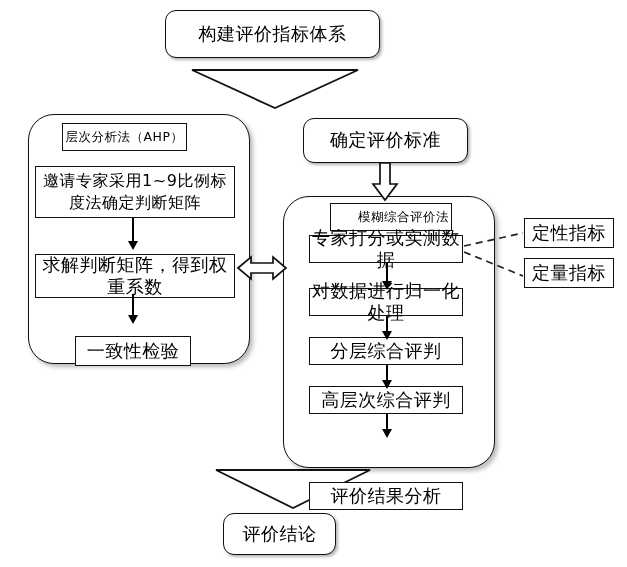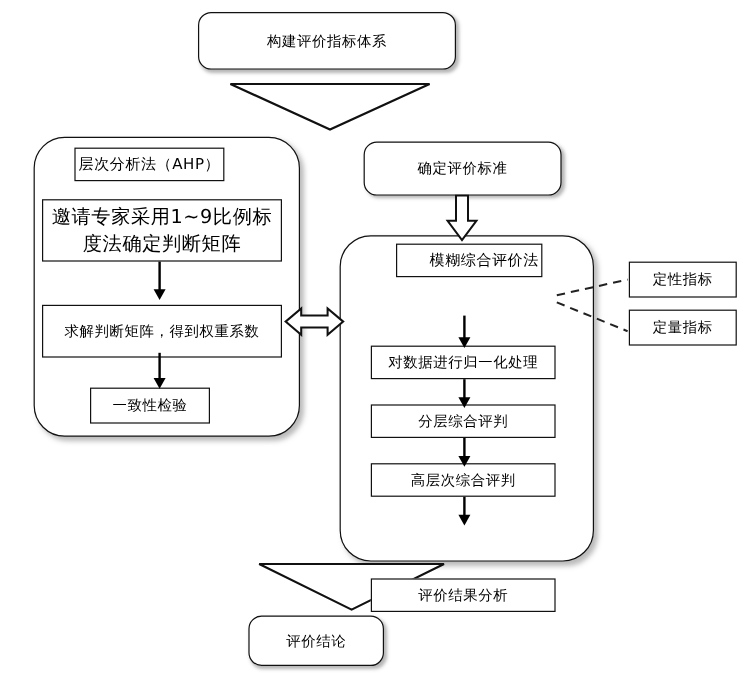--- a/index.html
+++ b/index.html
@@ -23,21 +23,21 @@
     position: absolute;
     box-sizing: border-box;
     background: #ffffff;
     border: 1.6px solid #111111;
     display: flex;
     align-items: center;
     justify-content: center;
     text-align: center;
     color: #000000;
     line-height: 1.25;
-    font-size: 12px;
+    font-size: 18px;
     letter-spacing: 0.5px;
     z-index: 5;
   }
   .node.rounded {
     border-radius: 11px;
     box-shadow: 2px 2px 3px rgba(90,90,90,0.45);
   }
   .node.sharp {
     border-radius: 0;
     align-items: center;
@@ -139,21 +139,21 @@
 
   <div class="node sharp" style="left:35px; top:254px; width:200px; height:44px; padding:0 6px;">
     <span>求解判断矩阵，得到权重系数</span>
   </div>
 
   <div class="v-arrow" style="left:127px; top:294px; width:12px; height:30px;">
     <div class="shaft" style="height:22px;"></div>
     <div class="head"></div>
   </div>
 
-  <div class="node sharp" style="left:75px; top:323px; width:100px; height:30px;">
+  <div class="node sharp" style="left:75px; top:336px; width:116px; height:30px;">
     <span>一致性检验</span>
   </div>
 
   <div class="dbl-arrow" style="left:236px; top:252px; width:52px; height:32px;">
     <svg width="52" height="32" viewBox="0 0 52 32">
       <polygon points="2,16 15,5 15,11 37,11 37,5 50,16 37,27 37,21 15,21 15,27" fill="#ffffff" stroke="#111111" stroke-width="1.7" stroke-linejoin="miter"></polygon>
     </svg>
   </div>
 
   <div class="node rounded" style="left:303px; top:118px; width:165px; height:45px;">
@@ -165,20 +165,23 @@
       <polygon points="9,1 19,1 19,22 26,22 14,38 2,22 9,22" fill="#ffffff" stroke="#111111" stroke-width="1.7" stroke-linejoin="miter"></polygon>
     </svg>
   </div>
 
   <div class="panel" style="left:283px; top:196px; width:212px; height:272px;"></div>
 
   <div class="node sharp" style="left:330px; top:203px; width:122px; height:28px; font-size:12.5px;padding-left:25px;">
     <span>模糊综合评价法</span>
   </div>
 
+  <div class="node sharp" style="left:309px; top:235px; width:154px; height:28px; z-index:8;">
+    <span>专家打分或实测数据</span>
+  </div>
 
   <div class="v-arrow" style="left:381px; top:263px; width:12px; height:27px;">
     <div class="shaft" style="height:19px;"></div>
     <div class="head"></div>
   </div>
 
   <div class="node sharp" style="left:309px; top:288px; width:154px; height:28px;">
     <span>对数据进行归一化处理</span>
   </div>
 
@@ -221,17 +224,17 @@
     <line x1="464" y1="246" x2="523" y2="233" stroke="#222222" stroke-width="1.7" stroke-dasharray="7,5"></line>
     <line x1="464" y1="252" x2="523" y2="276" stroke="#222222" stroke-width="1.7" stroke-dasharray="7,5"></line>
   </svg>
 
   <div class="tri-arrow" style="left:214px; top:468px; width:158px; height:42px;">
     <svg width="158" height="42" viewBox="0 0 158 42">
       <polygon points="2,2 156,2 79,40" fill="#ffffff" stroke="#111111" stroke-width="1.8"></polygon>
     </svg>
   </div>
 
-  <div class="node rounded" style="left:207px; top:513px; width:113px; height:42px;">
+  <div class="node rounded" style="left:223px; top:513px; width:113px; height:42px;">
     <span>评价结论</span>
   </div>
 
 </div>
 
 </body></html>

